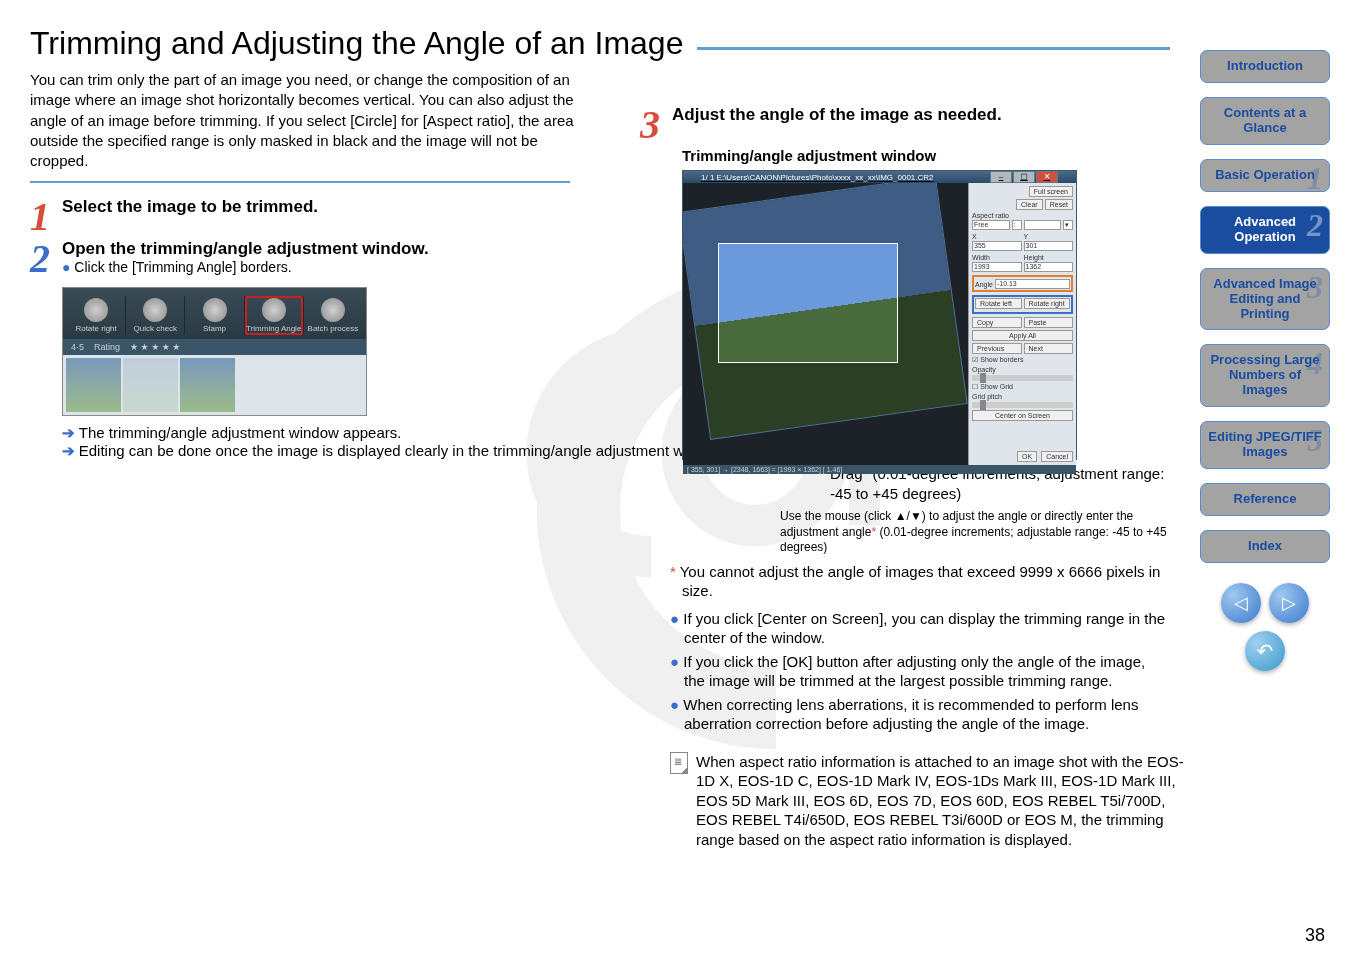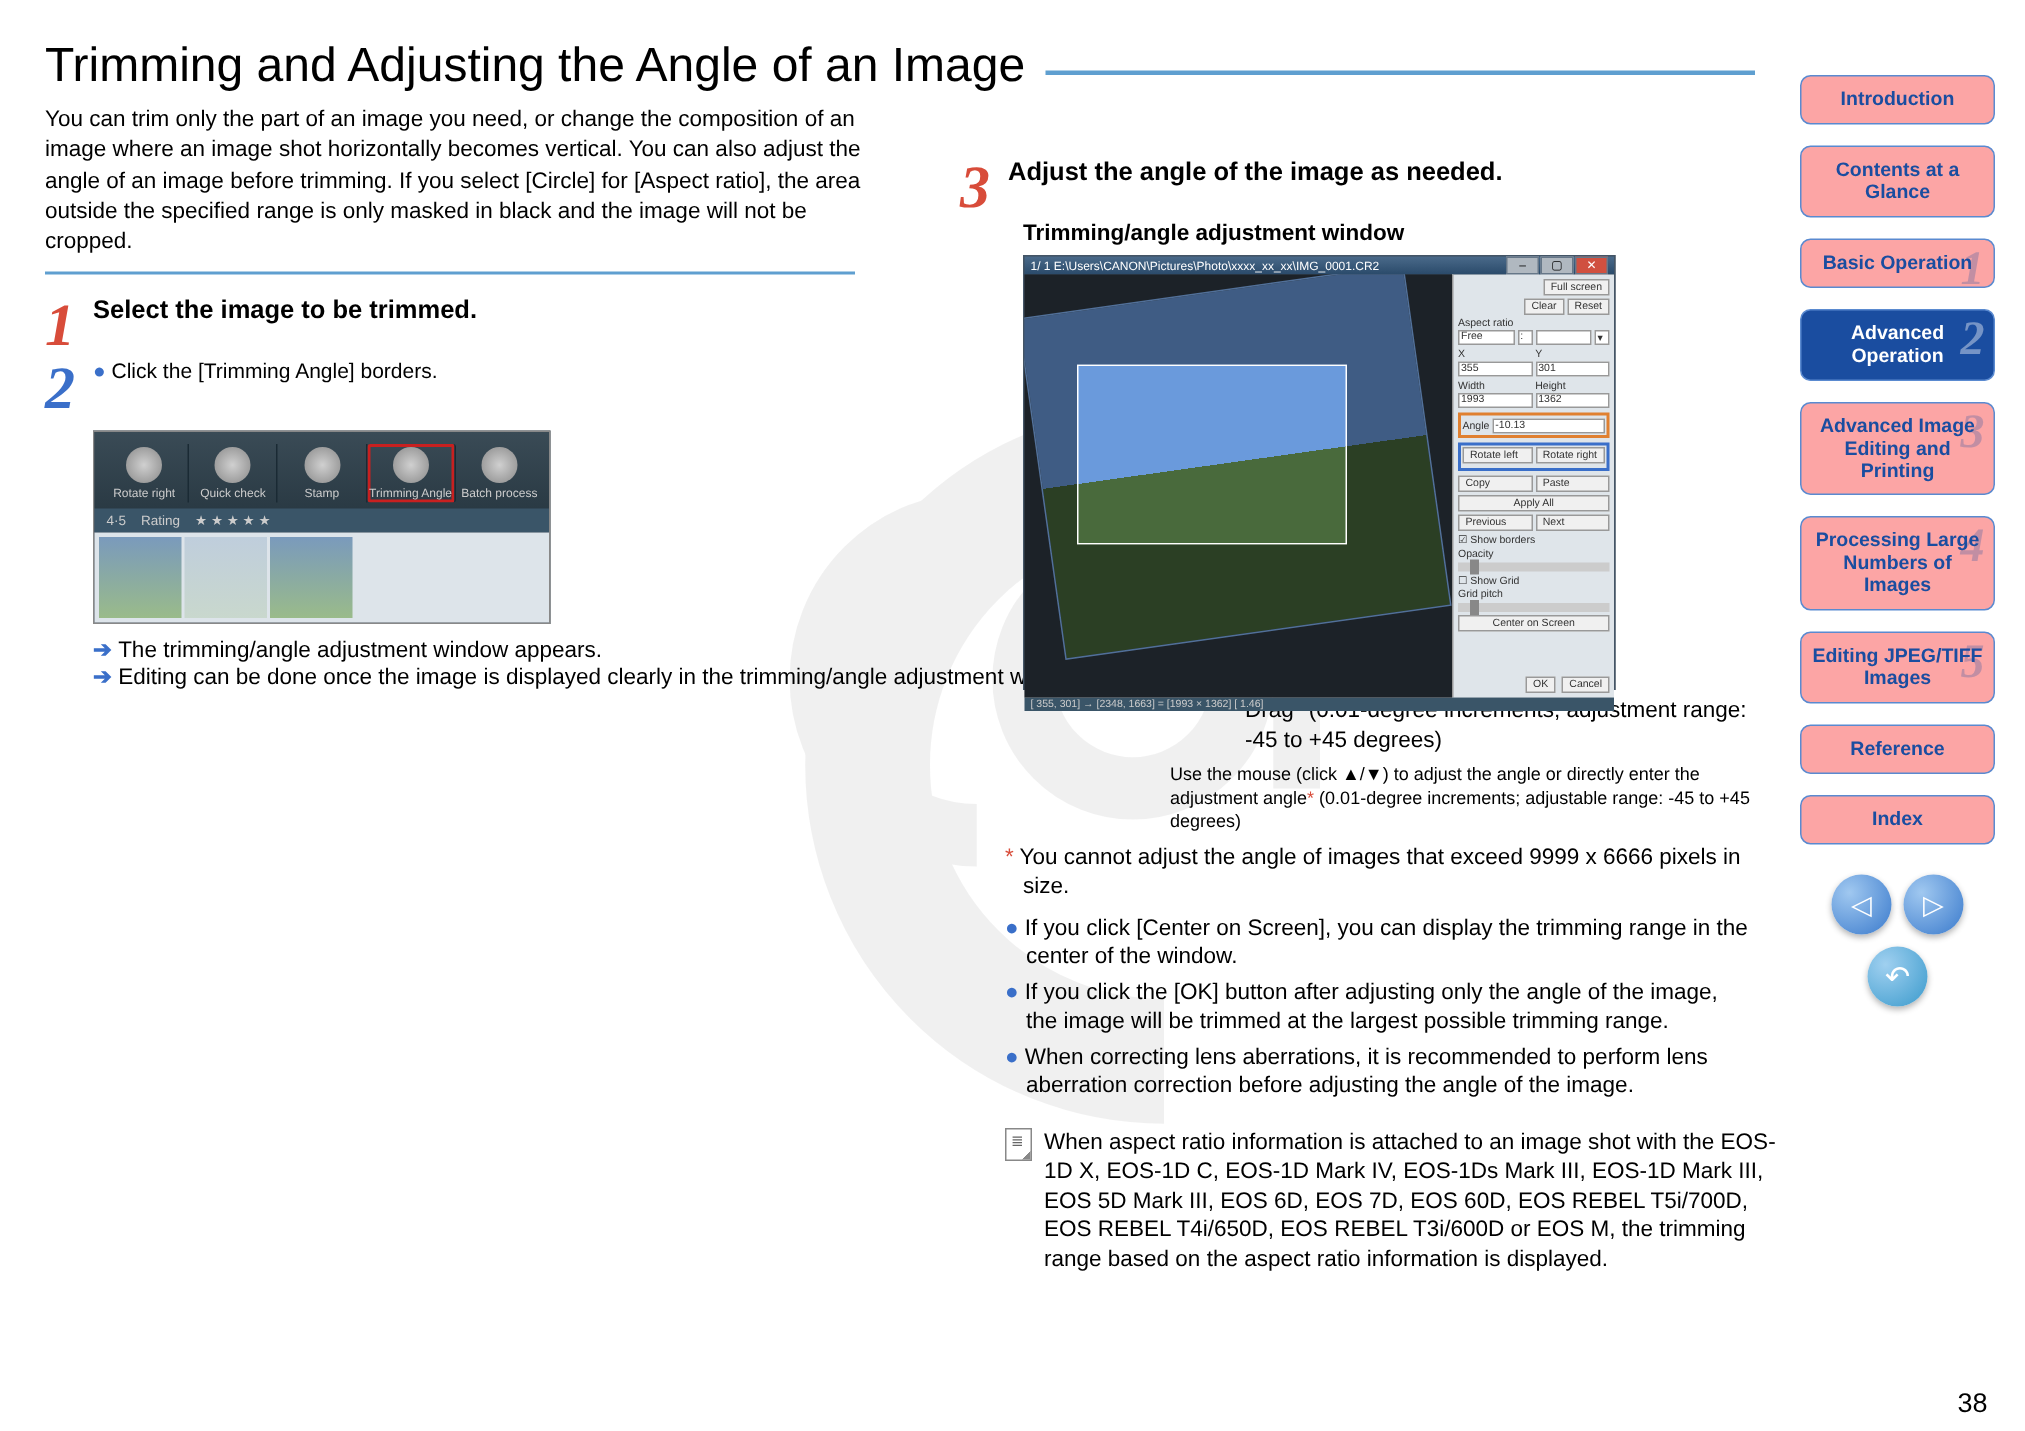--- a/index.html
+++ b/index.html
@@ -129,21 +129,22 @@
     position: relative;
     display: flex;
     flex-direction: column;
   }
   .tw-title {
     height: 18px;
     background: linear-gradient(#4a6a8a,#2a4a6a);
     display:flex;
     justify-content: space-between;
     align-items: center;
-    padding: 0 4px;
+    padding: 0 18px;
+    text-decoration: underline;
   }
   .tw-title span { color:#fff; font-size:8px; }
   .tw-winbuttons { display:flex; gap:1px; }
   .tw-wb { width:22px; height:12px; background:#b0b8c0; border:1px solid #678; font-size:8px; text-align:center; line-height:10px;}
   .tw-wb.red { background:#d05040;color:#fff;}
   .tw-body { flex:1; display:flex; }
   .tw-image {
     flex:1;
     background: #303a44;
     position: relative;
@@ -236,21 +237,21 @@
   .sb-btn {
     display: block;
     width: 130px;
     margin: 0 auto 14px;
     padding: 8px 4px;
     text-align: center;
     font-size: 13px;
     font-weight: bold;
     line-height: 1.15;
     color: #1a4da0;
-    background: #fca5a5;
+    background: #a3a3a3;
     border: 1px solid #5a8ad0;
     border-radius: 7px;
     cursor: pointer;
     position: relative;
   }
   .sb-btn.active { background: #1a4da0; color: #fff; }
   .sb-num {
     position:absolute;
     right:6px; top:2px; bottom:2px;
     font-family:"Times New Roman",serif;
@@ -320,20 +321,21 @@
   <div class="divider"></div>
 
   <div class="step-row">
     <div class="step-num c1">1</div>
     <div class="step-head">Select the image to be trimmed.</div>
   </div>
 
   <div class="step-row">
     <div class="step-num c2">2</div>
     <div>
+      <div class="step-head">Open the trimming/angle adjustment window.</div>
       <div class="sub-bullet">Click the [Trimming Angle] borders.</div>
     </div>
   </div>
 
   <div class="toolbar-figure">
     <div class="tb-icons">
       <div class="tb-item"><div class="tb-glyph"></div><span>Rotate right</span></div>
       <div class="tb-item"><div class="tb-glyph"></div><span>Quick check</span></div>
       <div class="tb-item"><div class="tb-glyph"></div><span>Stamp</span></div>
       <div class="tb-item tb-selected"><div class="tb-glyph"></div><span>Trimming Angle</span></div>

